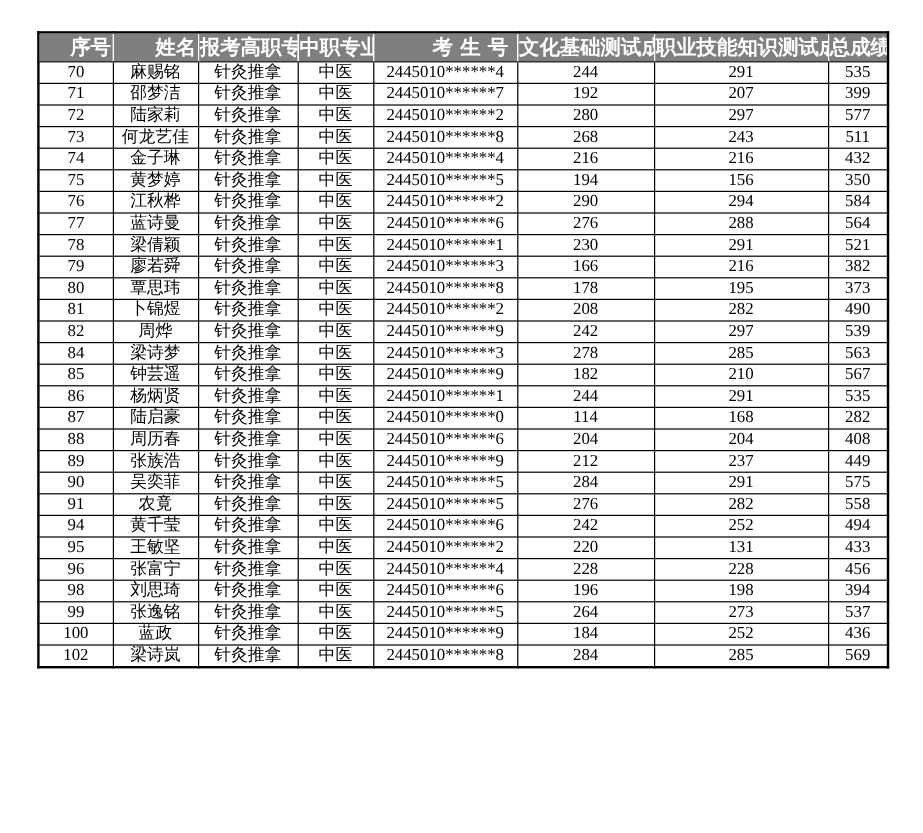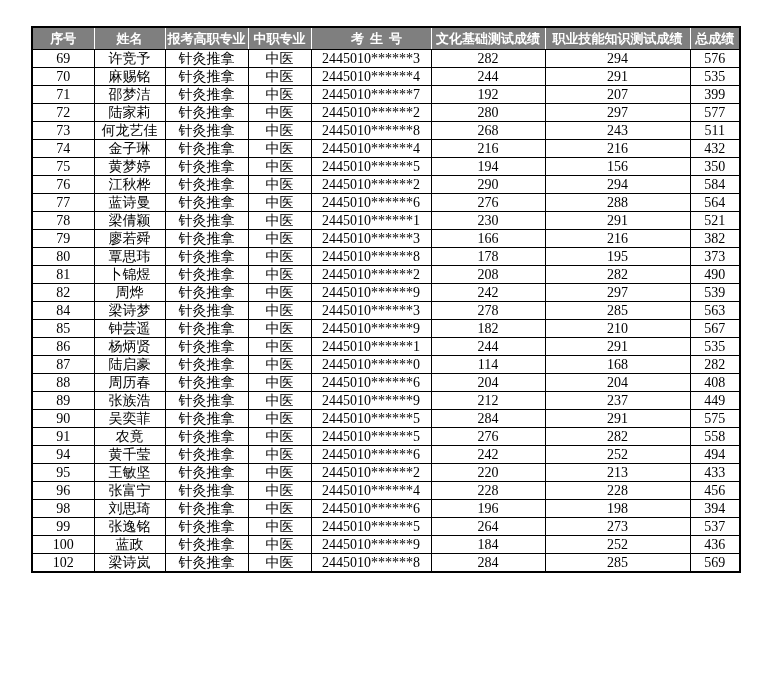--- a/index.html
+++ b/index.html
@@ -30,24 +30,24 @@
   table.score-table{
     border-collapse:collapse;
     table-layout:fixed;
     width:708px;
     border:2px solid var(--border-color);
   }
   table.score-table th{
     background:var(--header-bg);
     color:var(--header-text);
     font-weight:bold;
-    font-size:13px;
+    font-size:17px;
     height:21px;
     padding:0 1px;
-    text-align:center;
+    text-align:right;
     vertical-align:middle;
     border-left:1px solid #ffffff;
     border-right:1px solid #ffffff;
     border-top:1px solid var(--border-color);
     border-bottom:1px solid var(--border-color);
     overflow:hidden;
     white-space:nowrap;
     font-family:"Liberation Sans","DejaVu Sans",sans-serif;
   }
   table.score-table th:first-child{border-left:1px solid var(--border-color);}
@@ -89,30 +89,20 @@
           <th>报考高职专业</th>
           <th>中职专业</th>
           <th>考生号</th>
           <th>文化基础测试成绩</th>
           <th>职业技能知识测试成绩</th>
           <th>总成绩</th>
         </tr>
       </thead>
       <tbody>
           <tr>
-            <td>69</td>
-            <td>许竞予</td>
-            <td>针灸推拿</td>
-            <td>中医</td>
-            <td>2445010******3</td>
-            <td>282</td>
-            <td>294</td>
-            <td>576</td>
-          </tr>
-          <tr>
             <td>70</td>
             <td>麻赐铭</td>
             <td>针灸推拿</td>
             <td>中医</td>
             <td>2445010******4</td>
             <td>244</td>
             <td>291</td>
             <td>535</td>
           </tr>
           <tr>
@@ -325,21 +315,21 @@
             <td>252</td>
             <td>494</td>
           </tr>
           <tr>
             <td>95</td>
             <td>王敏坚</td>
             <td>针灸推拿</td>
             <td>中医</td>
             <td>2445010******2</td>
             <td>220</td>
-            <td>213</td>
+            <td>131</td>
             <td>433</td>
           </tr>
           <tr>
             <td>96</td>
             <td>张富宁</td>
             <td>针灸推拿</td>
             <td>中医</td>
             <td>2445010******4</td>
             <td>228</td>
             <td>228</td>

